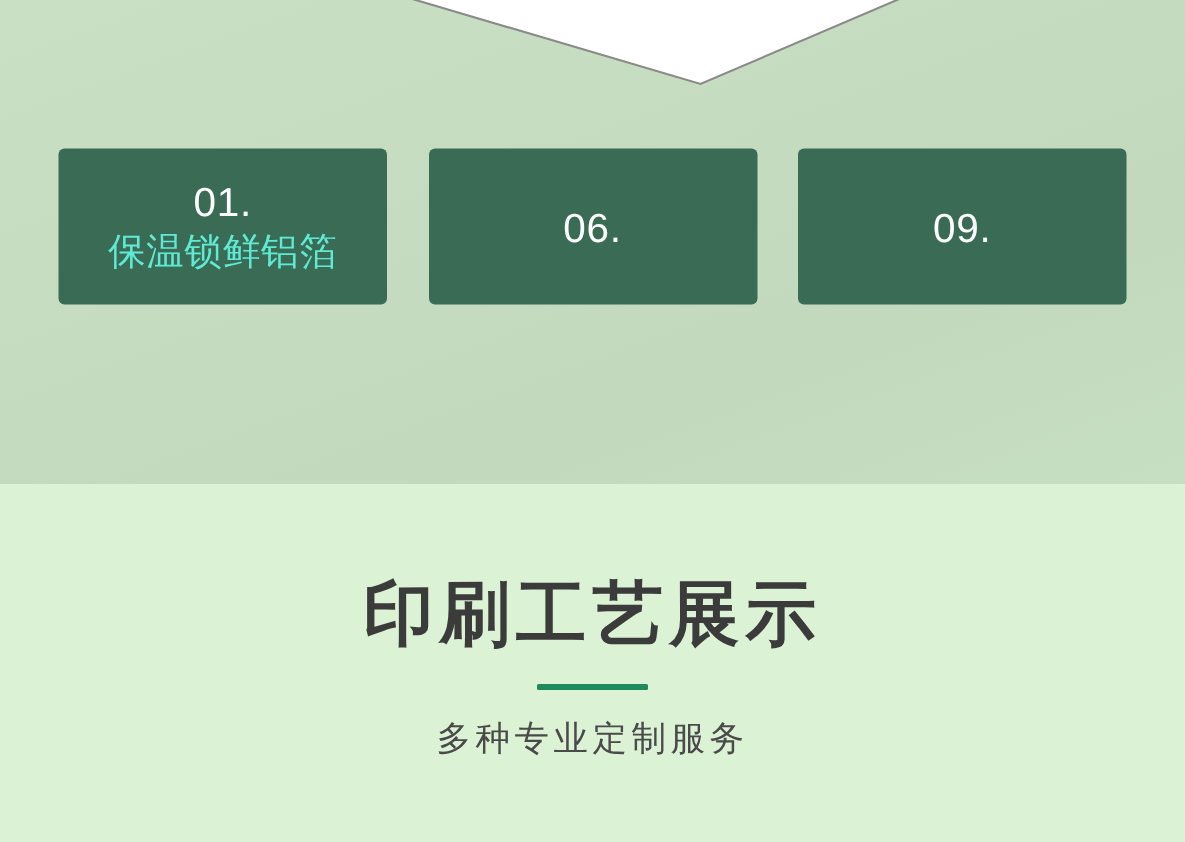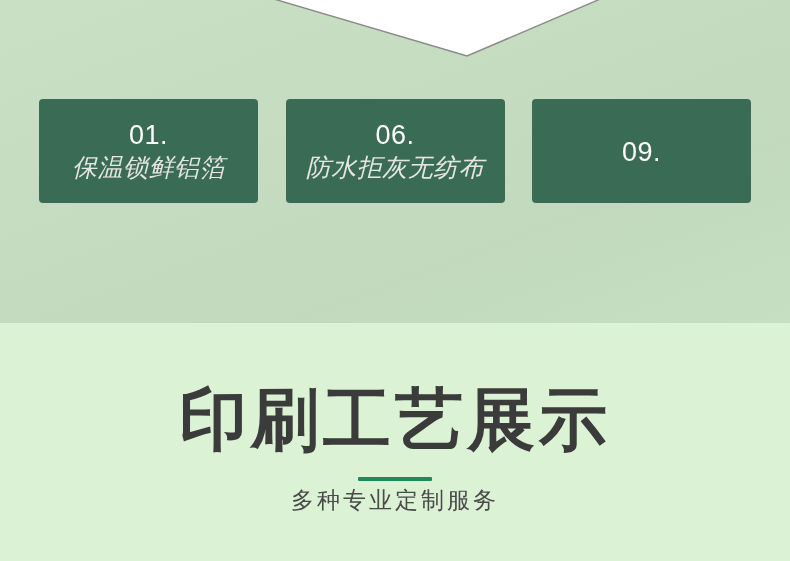--- a/index.html
+++ b/index.html
@@ -66,60 +66,59 @@
   }
   .feature-number {
     color: #ffffff;
     font-size: 27px;
     line-height: 1.05;
     font-weight: 400;
     letter-spacing: 0.5px;
     font-family: "Liberation Sans", "DejaVu Sans", sans-serif;
   }
   .feature-label {
-    color: #e5e5e5;
+    color: #5eead4;
     font-size: 25px;
     line-height: 1.25;
     font-weight: 400;
     letter-spacing: 0.5px;
     margin-top: 2px;
     font-family: "DejaVu Sans", "Liberation Sans", sans-serif;
-    font-style: italic;
   }
 
   
   #print-section {
     position: absolute;
     left: 0;
     top: 323px;
     width: 790px;
     height: 238px;
     background: #dbf2d5;
     display: flex;
     flex-direction: column;
     align-items: center;
   }
   #print-heading {
     margin-top: 63px;
     color: #3b3b3b;
-    font-size: 68px;
+    font-size: 47px;
     line-height: 1;
     font-weight: 700;
     letter-spacing: 4px;
     font-family: "DejaVu Sans", "Liberation Sans", sans-serif;
   }
   #print-divider {
     margin-top: 23px;
     width: 74px;
     height: 4px;
     background: #1f8b5c;
     border-radius: 1px;
   }
   #print-subheading {
-    margin-top: 8px;
+    margin-top: 22px;
     color: #4a4a4a;
     font-size: 23px;
     line-height: 1;
     font-weight: 400;
     letter-spacing: 3px;
     font-family: "DejaVu Sans", "Liberation Sans", sans-serif;
   }
 </style>
 </head>
 <body>
@@ -136,21 +135,20 @@
 
     <div id="feature-cards">
 
       <div class="feature-card">
         <div class="feature-number">01.</div>
         <div class="feature-label">保温锁鲜铝箔</div>
       </div>
 
       <div class="feature-card">
         <div class="feature-number">06.</div>
-        <div class="feature-label">防水拒灰无纺布</div>
       </div>
 
       <div class="feature-card">
         <div class="feature-number">09.</div>
       </div>
 
     </div>
   </div>
 
   <div id="print-section">

